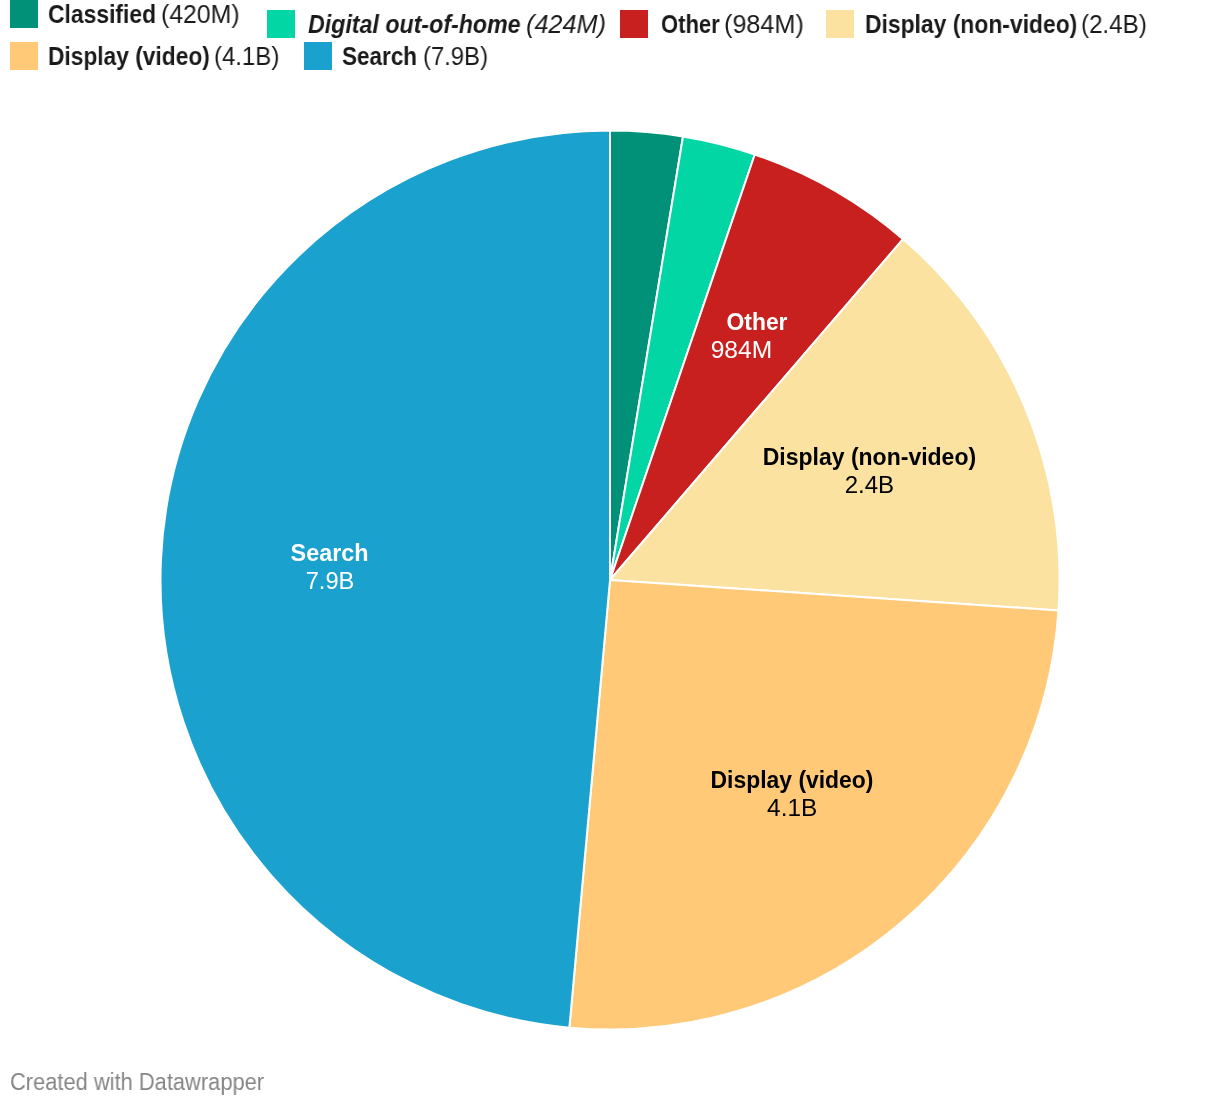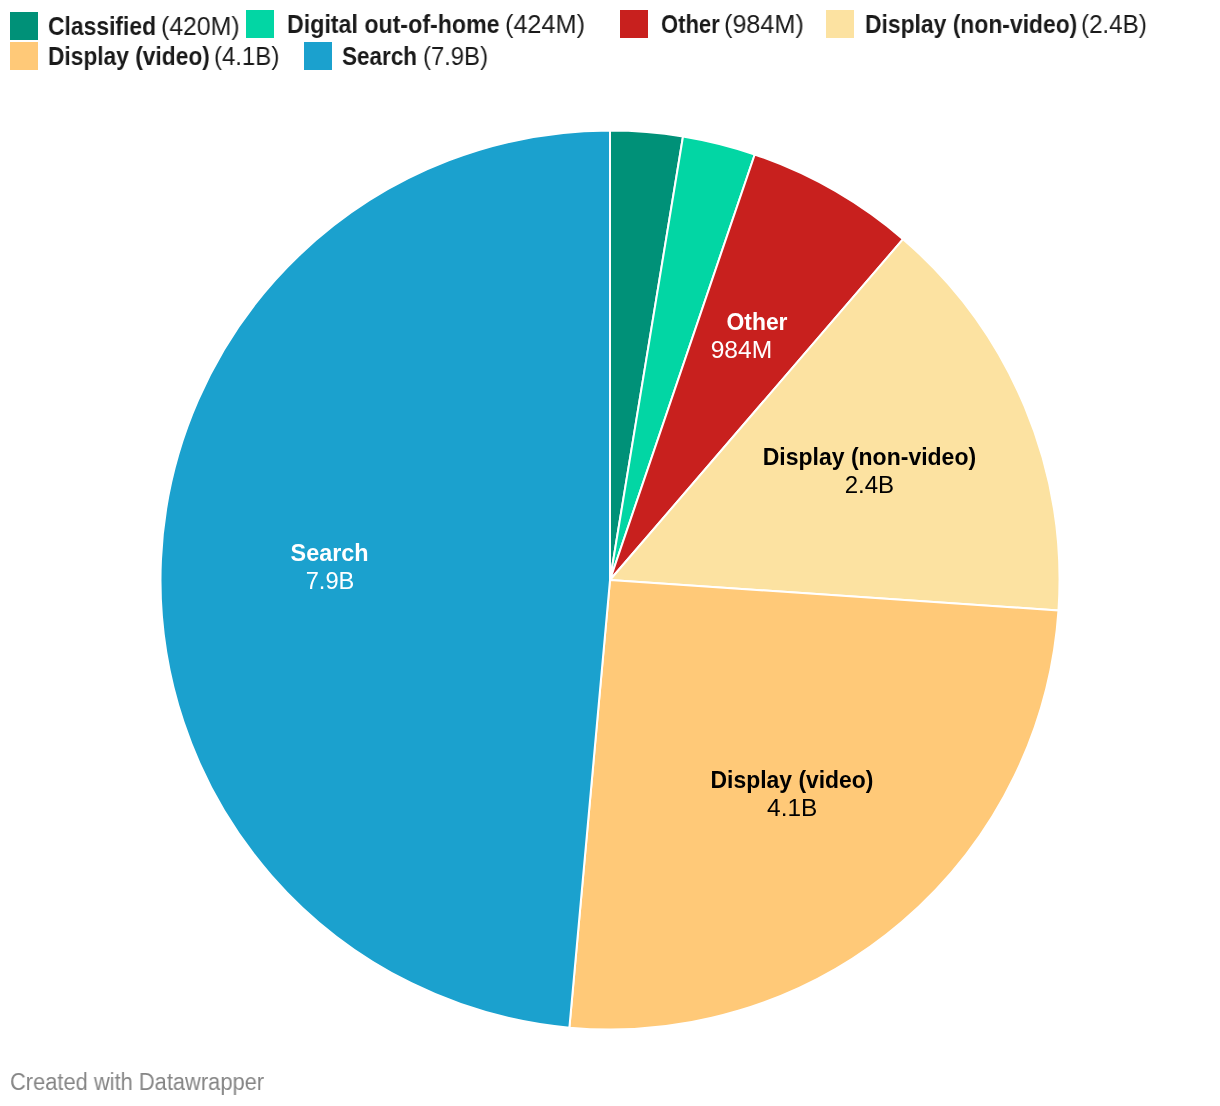--- a/index.html
+++ b/index.html
@@ -51,26 +51,26 @@
         <text class="pl-val" x="792.2" y="815.8" text-anchor="middle" textLength="50.2" lengthAdjust="spacingAndGlyphs">4.1B</text>
       </g>
       <g fill="#ffffff">
         <text class="pl-name" x="329.6" y="561" text-anchor="middle" textLength="78" lengthAdjust="spacingAndGlyphs">Search</text>
         <text class="pl-val" x="330" y="588.6" text-anchor="middle" textLength="48.7" lengthAdjust="spacingAndGlyphs">7.9B</text>
       </g>
     </g>
 </svg>
 
 <div id="legend">
-    <div class="lg-item" style="left: 10px; top: 12px; width: 229.8px;">
+    <div class="lg-item" style="left: 10px; top: 0; width: 229.8px;">
       <span class="sw" style="background: rgb(0, 145, 120); width: 28px; height: 28px;"></span>
       <span class="lg-label" style="left: 38.3px; transform: scaleX(0.879277);">Classified</span>
       <span class="lg-val" style="left: 151.2px; transform: scaleX(0.954354);">(420M)</span>
     </div>
-    <div class="lg-item" style="left: 246px; top: 10px; width: 339.2px;">
+    <div class="lg-item" style="left: 267px; top: 10px; width: 339.2px; font-style: italic;">
       <span class="sw" style="background: rgb(2, 214, 164); width: 28px; height: 28px;"></span>
       <span class="lg-label" style="left: 41.3px; transform: scaleX(0.892164);">Digital out-of-home</span>
       <span class="lg-val" style="left: 259.2px; transform: scaleX(0.971353);">(424M)</span>
     </div>
     <div class="lg-item" style="left: 620px; top: 10px; width: 183.8px;">
       <span class="sw" style="background: rgb(200, 32, 30); width: 28px; height: 28px;"></span>
       <span class="lg-label" style="left: 40.6px; transform: scaleX(0.846507);">Other</span>
       <span class="lg-val" style="left: 104px; transform: scaleX(0.968924);">(984M)</span>
     </div>
     <div class="lg-item" style="left: 826.1px; top: 10px; width: 320.6px;">

